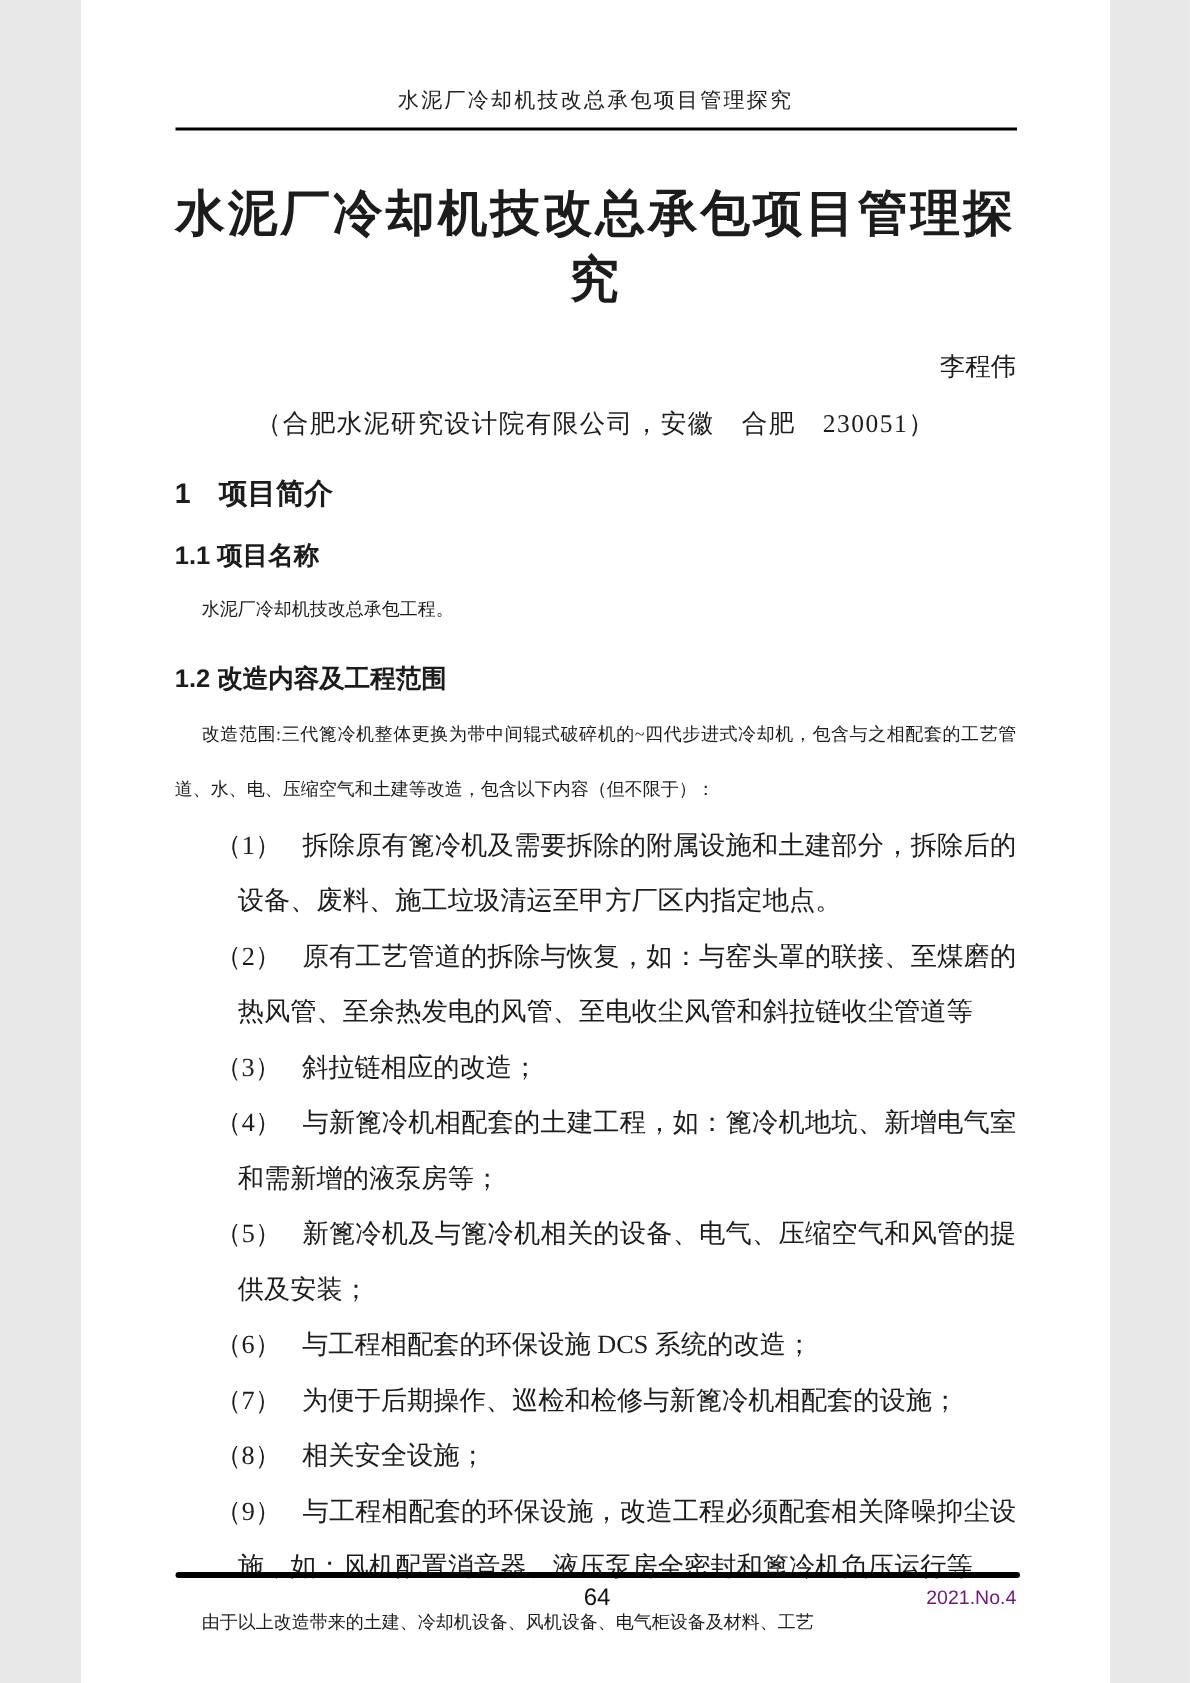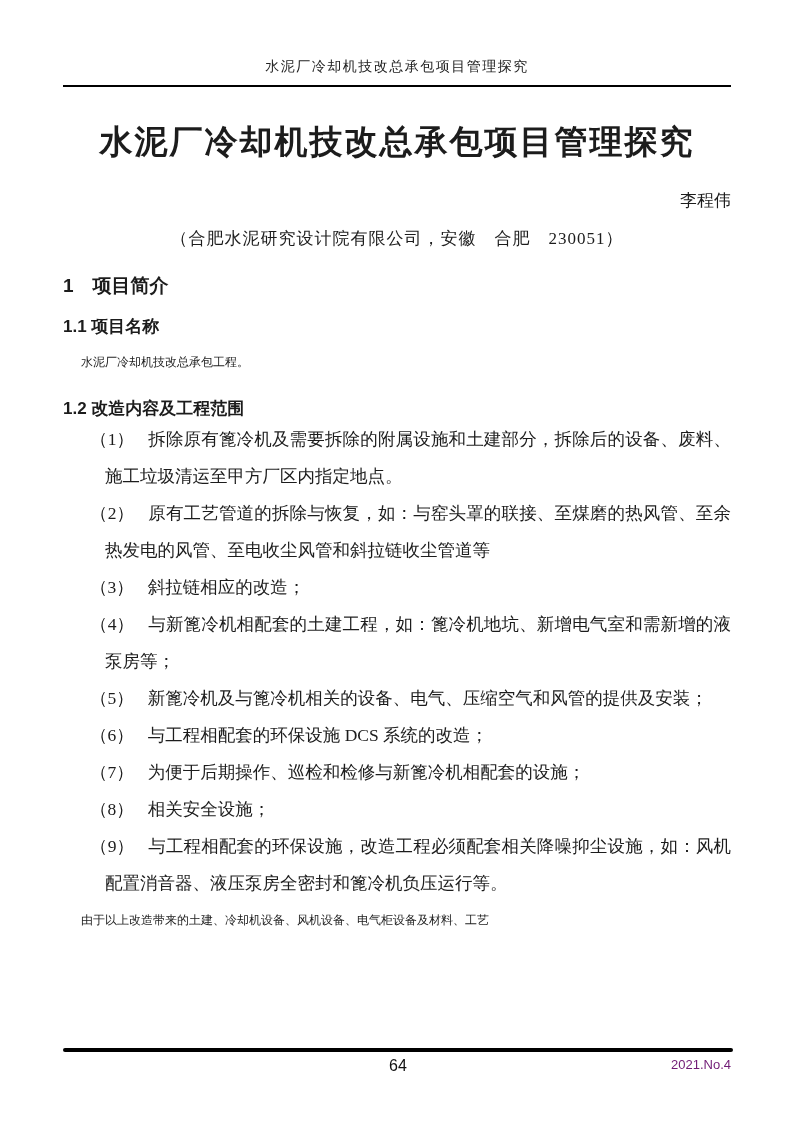--- a/index.html
+++ b/index.html
@@ -1,17 +1,17 @@
 <!DOCTYPE html>
 <html lang="zh"><head>
 <meta charset="utf-8">
 <style>
   html,body{margin:0;padding:0;background:#e8e8e8;}
   .page{
-    width:793px;height:1122px;background:#ffffff;position:relative;
+    width:686px;height:1122px;background:#ffffff;position:relative;
     margin:0 auto;overflow:hidden;color:#1c1c1c;
     font-family:"Liberation Serif","DejaVu Serif",serif;
   }
   .content{padding:0 62px 0 63px;}
   .running-header{
     padding-top:58px;text-align:center;font-size:14px;letter-spacing:1.5px;color:#222;
   }
   .header-rule{margin-top:9px;border-bottom:2px solid #000;height:0;}
   .article-title{
     margin-top:33px;text-align:center;font-size:33px;font-weight:bold;letter-spacing:2px;
@@ -60,20 +60,21 @@
 
     <div class="article-title">水泥厂冷却机技改总承包项目管理探究</div>
     <div class="author">李程伟</div>
     <div class="affiliation">（合肥水泥研究设计院有限公司，安徽　合肥　230051）</div>
 
     <div class="h1">1　项目简介</div>
     <div class="h2">1.1 项目名称</div>
     <p class="para p-name">水泥厂冷却机技改总承包工程。</p>
 
     <div class="h2">1.2 改造内容及工程范围</div>
+    <p class="para p-scope">改造范围:三代篦冷机整体更换为带中间辊式破碎机的~四代步进式冷却机，包含与之相配套的工艺管道、水、电、压缩空气和土建等改造，包含以下内容（但不限于）：</p>
 
     <ol class="item-list">
       <li><span class="li-num">（1）</span><span>拆除原有篦冷机及需要拆除的附属设施和土建部分，拆除后的设备、废料、施工垃圾清运至甲方厂区内指定地点。</span></li>
       <li><span class="li-num">（2）</span><span>原有工艺管道的拆除与恢复，如：与窑头罩的联接、至煤磨的热风管、至余热发电的风管、至电收尘风管和斜拉链收尘管道等</span></li>
       <li><span class="li-num">（3）</span><span>斜拉链相应的改造；</span></li>
       <li><span class="li-num">（4）</span><span>与新篦冷机相配套的土建工程，如：篦冷机地坑、新增电气室和需新增的液泵房等；</span></li>
       <li><span class="li-num">（5）</span><span>新篦冷机及与篦冷机相关的设备、电气、压缩空气和风管的提供及安装；</span></li>
       <li><span class="li-num">（6）</span><span>与工程相配套的环保设施 DCS 系统的改造；</span></li>
       <li><span class="li-num">（7）</span><span>为便于后期操作、巡检和检修与新篦冷机相配套的设施；</span></li>
       <li><span class="li-num">（8）</span><span>相关安全设施；</span></li>

